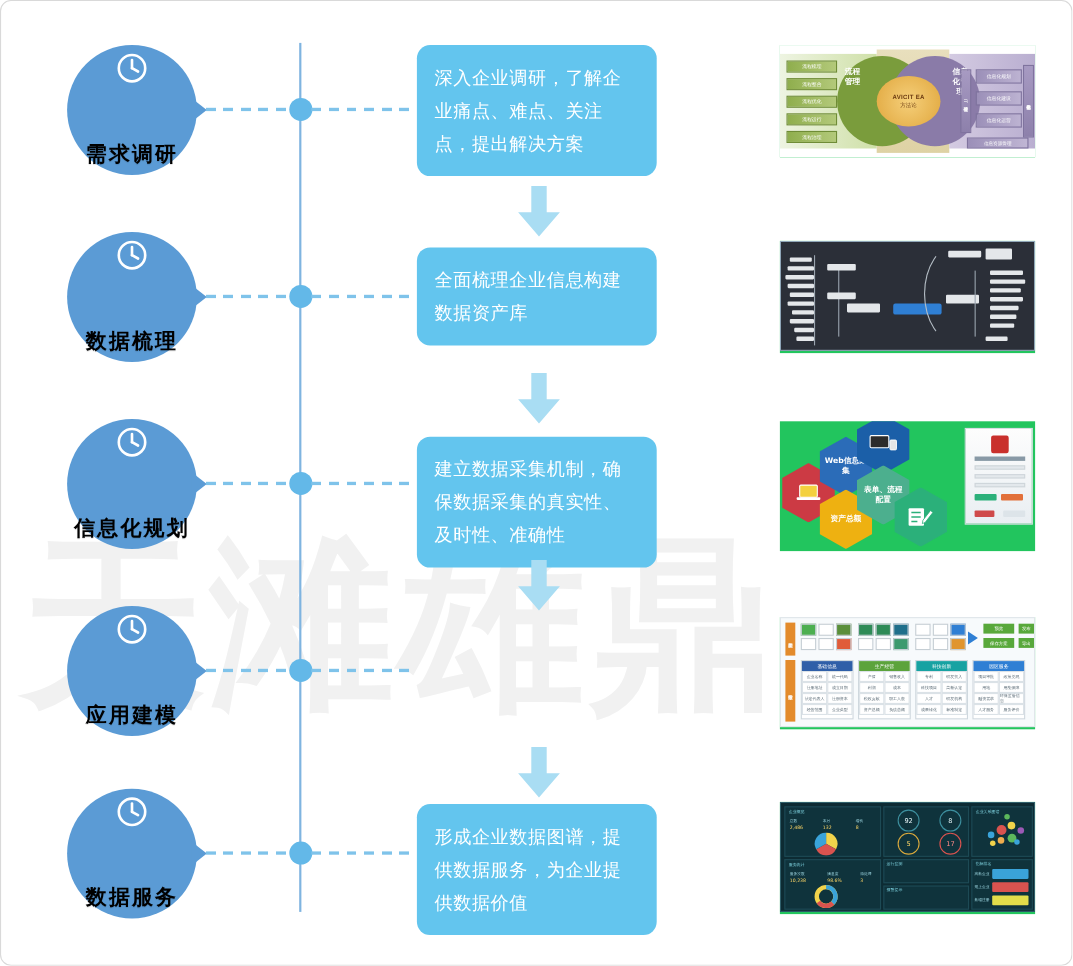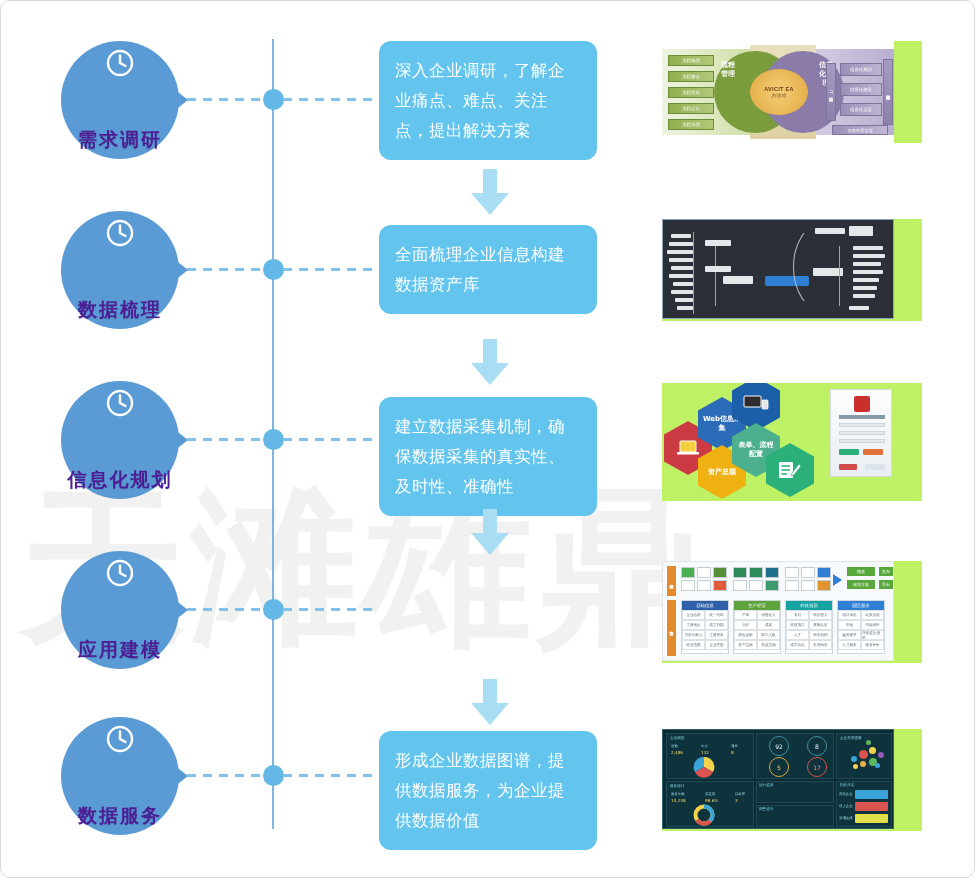--- a/index.html
+++ b/index.html
@@ -82,21 +82,21 @@
   .badge-tail {
     position: absolute;
     right: -7px; top: 48px;
     width: 0; height: 0;
     border-top: 11px solid transparent;
     border-bottom: 11px solid transparent;
     border-left: 14px solid #5b9bd5;
   }
   .badge-icon { margin-bottom: 5px; display: block; }
   .badge-label {
-    color: #4c1d95;
+    color: #000000;
     font-size: 19px;
     font-weight: 700;
     letter-spacing: 2px;
     text-shadow: 0 1px 1px rgba(0,0,0,0.12);
     font-family: "DejaVu Sans", sans-serif;
     margin-top: 40px;
   }
 
   
   .dash-left {
@@ -141,24 +141,24 @@
   .arrow {
     position: absolute;
     left: 468px;
     width: 42px; height: 48px;
     z-index: 3;
   }
 
   
   .thumb {
     position: absolute;
-    left: 661px; top: 0;
-    width: 260px; height: 102px;
+    left: 708px; top: 0;
+    width: 232px; height: 102px;
     overflow: hidden;
-    background: #bef264;
+    background: #22c55e;
   }
 
   
   .t1 { position: relative; width: 232px; height: 102px; background:#fff; }
   .t1 .bg-green { position:absolute; left:0; top:8px; width:88px; height:86px;
       background: linear-gradient(to right,#eef4e2,#cfe0a8); }
   .t1 .bg-tan { position:absolute; left:88px; top:4px; width:66px; height:94px;
       background: linear-gradient(to bottom,#e8dfbd,#ded2a4); }
   .t1 .bg-purple { position:absolute; left:154px; top:8px; width:78px; height:86px;
       background: linear-gradient(to right,#d4cbe2,#b9aed0); }

